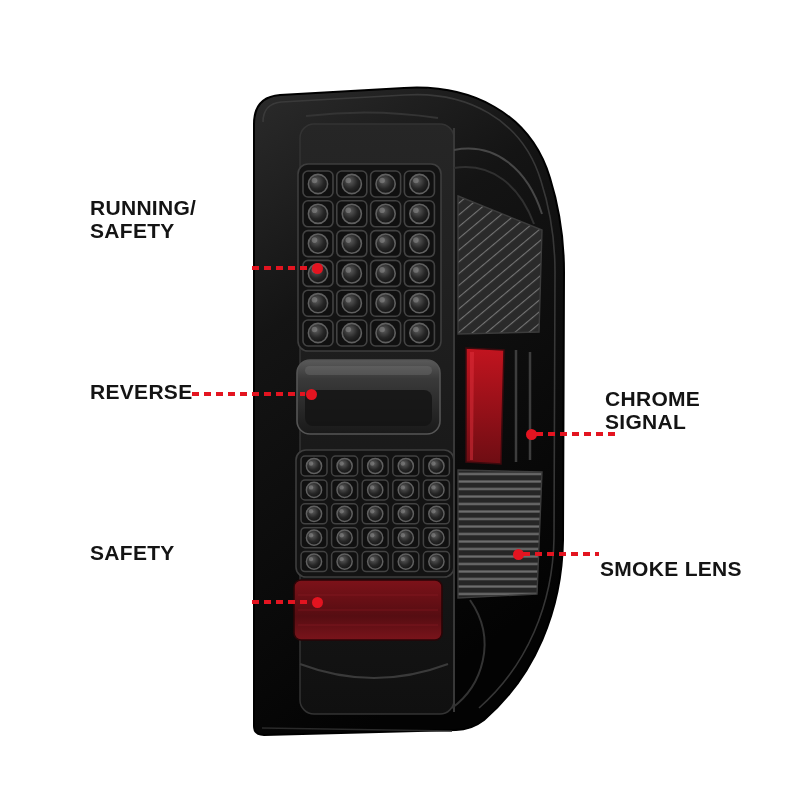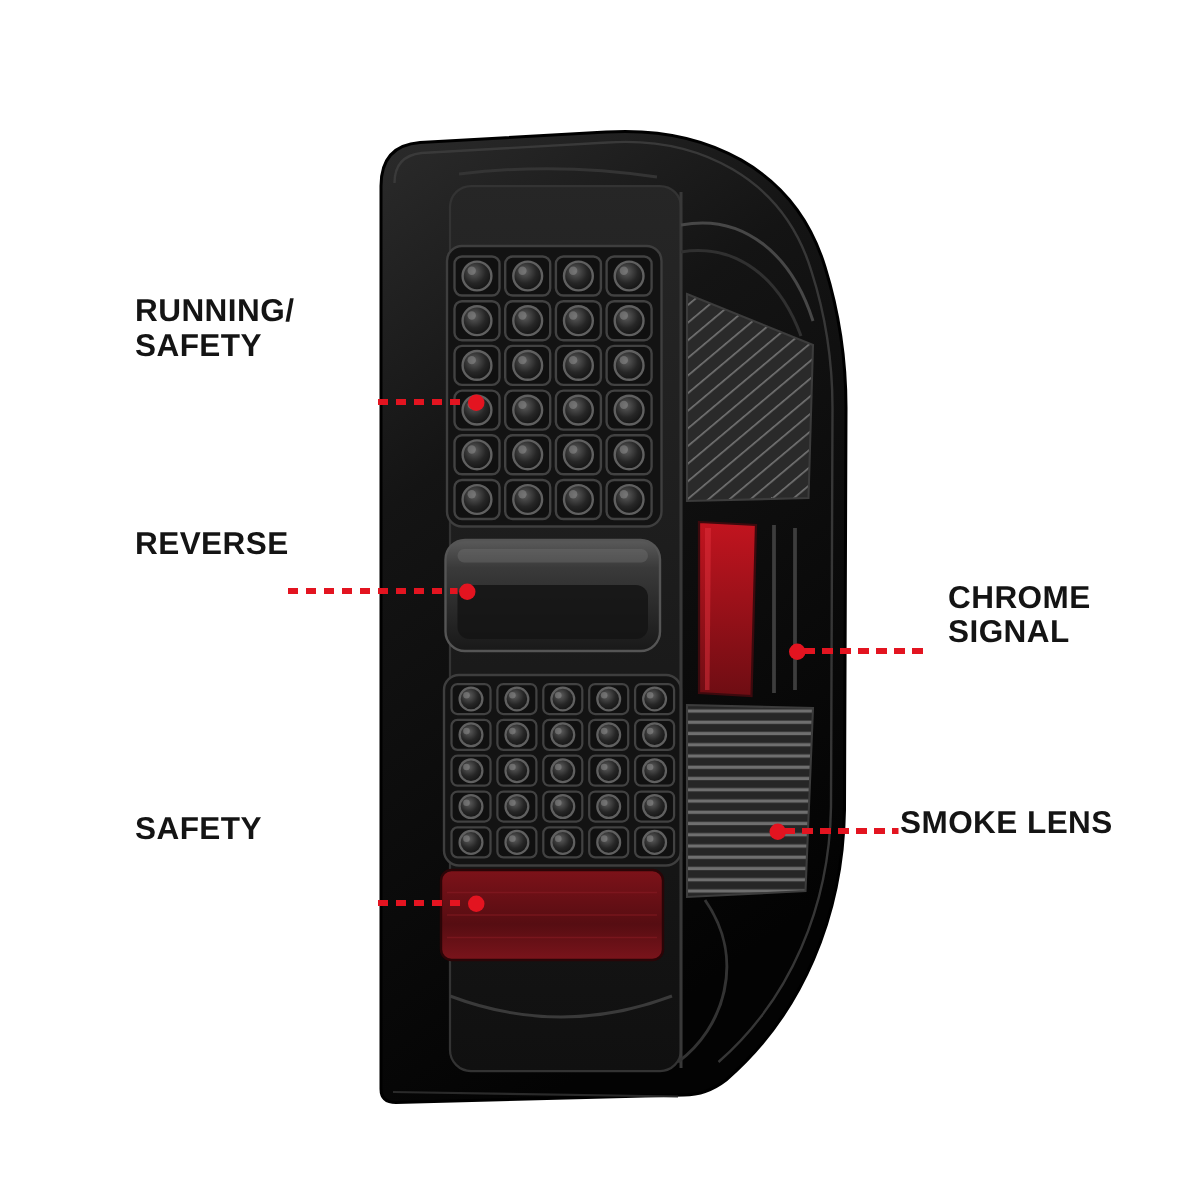--- a/index.html
+++ b/index.html
@@ -188,38 +188,38 @@
     <path d="M262 728 L452 731" stroke="#2a2a2a" stroke-width="1.5"></path>
   </svg>
 
   <div class="callout" style="left:90px; top:196px">
     <div>RUNNING/</div>
     <div>SAFETY</div>
   </div>
   <div class="leader" style="left:252px; top:266px; width:60px"></div>
   <div class="dot" style="left:312px; top:263px"></div>
 
-  <div class="callout" style="left:90px; top:351px">
+  <div class="callout" style="left:90px; top:380px">
     <div>REVERSE</div>
   </div>
   <div class="leader" style="left:192px; top:392px; width:113px"></div>
   <div class="dot" style="left:306px; top:389px"></div>
 
   <div class="callout" style="left:90px; top:541px">
     <div>SAFETY</div>
   </div>
   <div class="leader" style="left:252px; top:600px; width:60px"></div>
   <div class="dot" style="left:312px; top:597px"></div>
 
-  <div class="callout" style="left:632px; top:387px">
+  <div class="callout" style="left:605px; top:387px">
     <div>CHROME</div>
     <div>SIGNAL</div>
   </div>
   <div class="leader" style="left:536px; top:432px; width:84px"></div>
   <div class="dot" style="left:526px; top:429px"></div>
 
-  <div class="callout" style="left:600px; top:537px">
+  <div class="callout" style="left:600px; top:557px">
     <div>SMOKE LENS</div>
   </div>
   <div class="leader" style="left:523px; top:552px; width:76px"></div>
   <div class="dot" style="left:513px; top:549px"></div>
 
 </div>
 
 </body></html>

